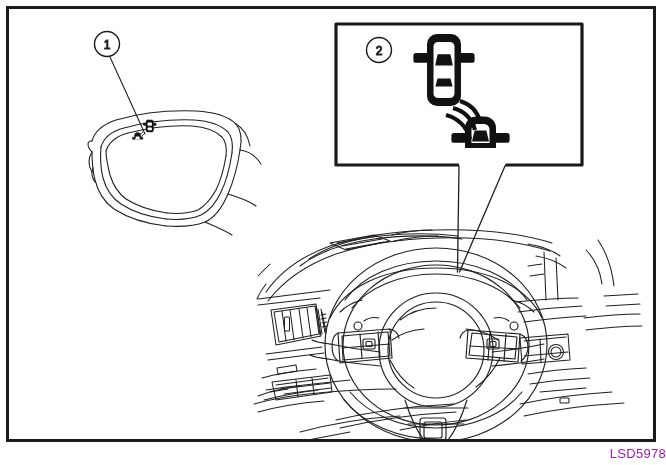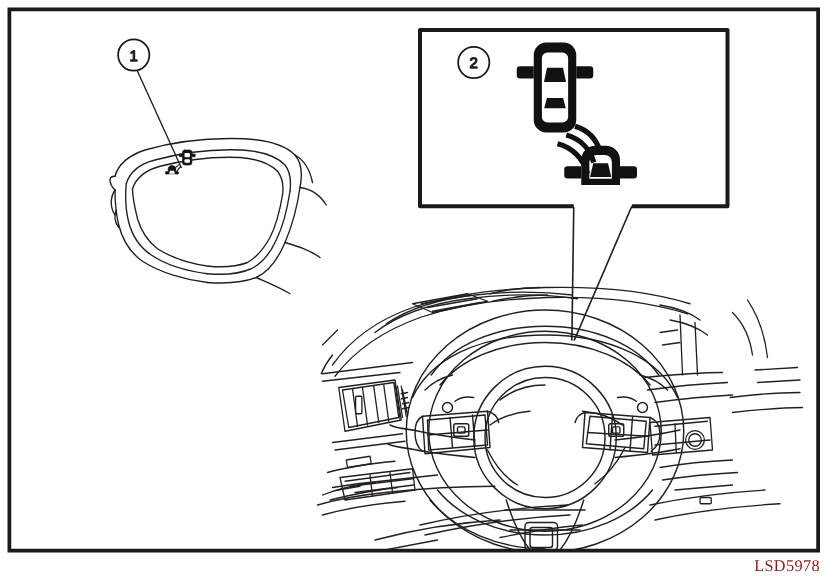--- a/index.html
+++ b/index.html
@@ -22,26 +22,26 @@
     left: 6px;
     top: 6px;
     width: 650px;
     height: 436px;
     border: 3px solid #1a1a1a;
     box-sizing: border-box;
     background: #ffffff;
   }
   #figure-id {
     position: absolute;
-    right: 10px;
+    right: 0;
     bottom: 4px;
-    font-family: Liberation Serif, serif;
+    font-family: Liberation Sans, sans-serif;
     font-size: 13px;
     letter-spacing: 0.3px;
-    color: #7f1d1d;
+    color: #a21caf;
   }
   .svg-layer {
     position: absolute;
     left: 0;
     top: 0;
     width: 666px;
     height: 465px;
   }
   .callout-num {
     font-family: "Liberation Sans", sans-serif;

